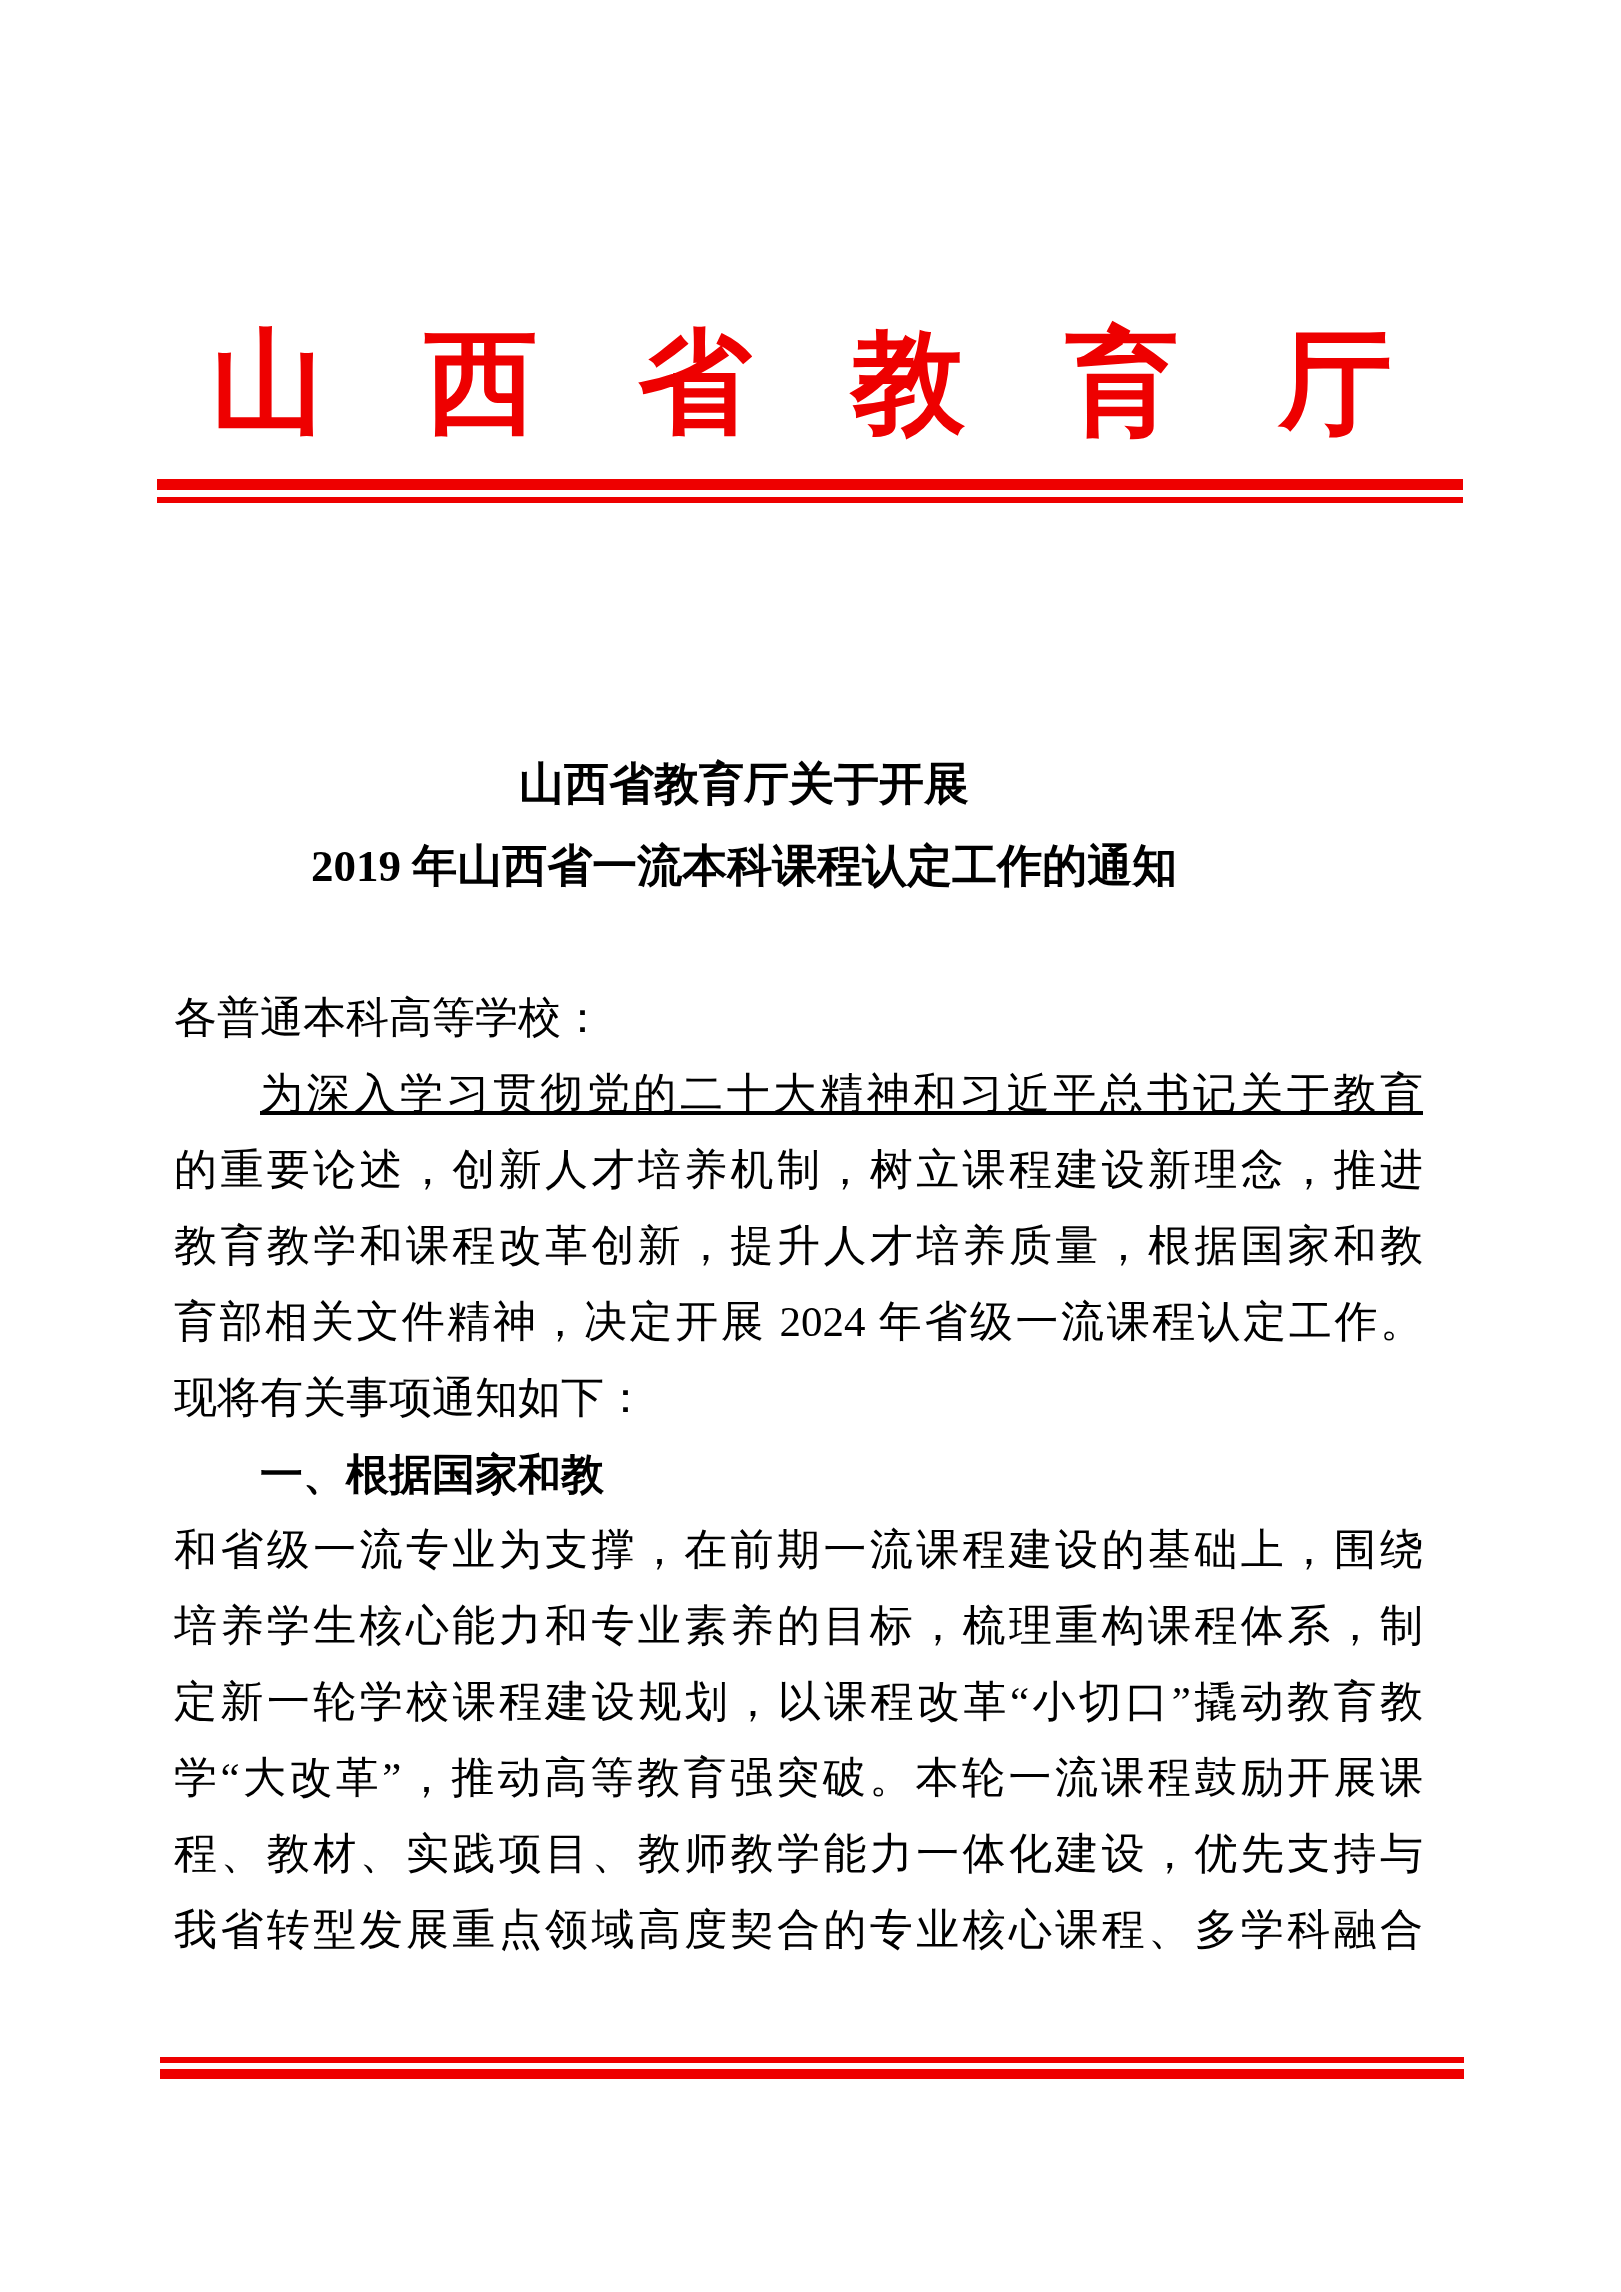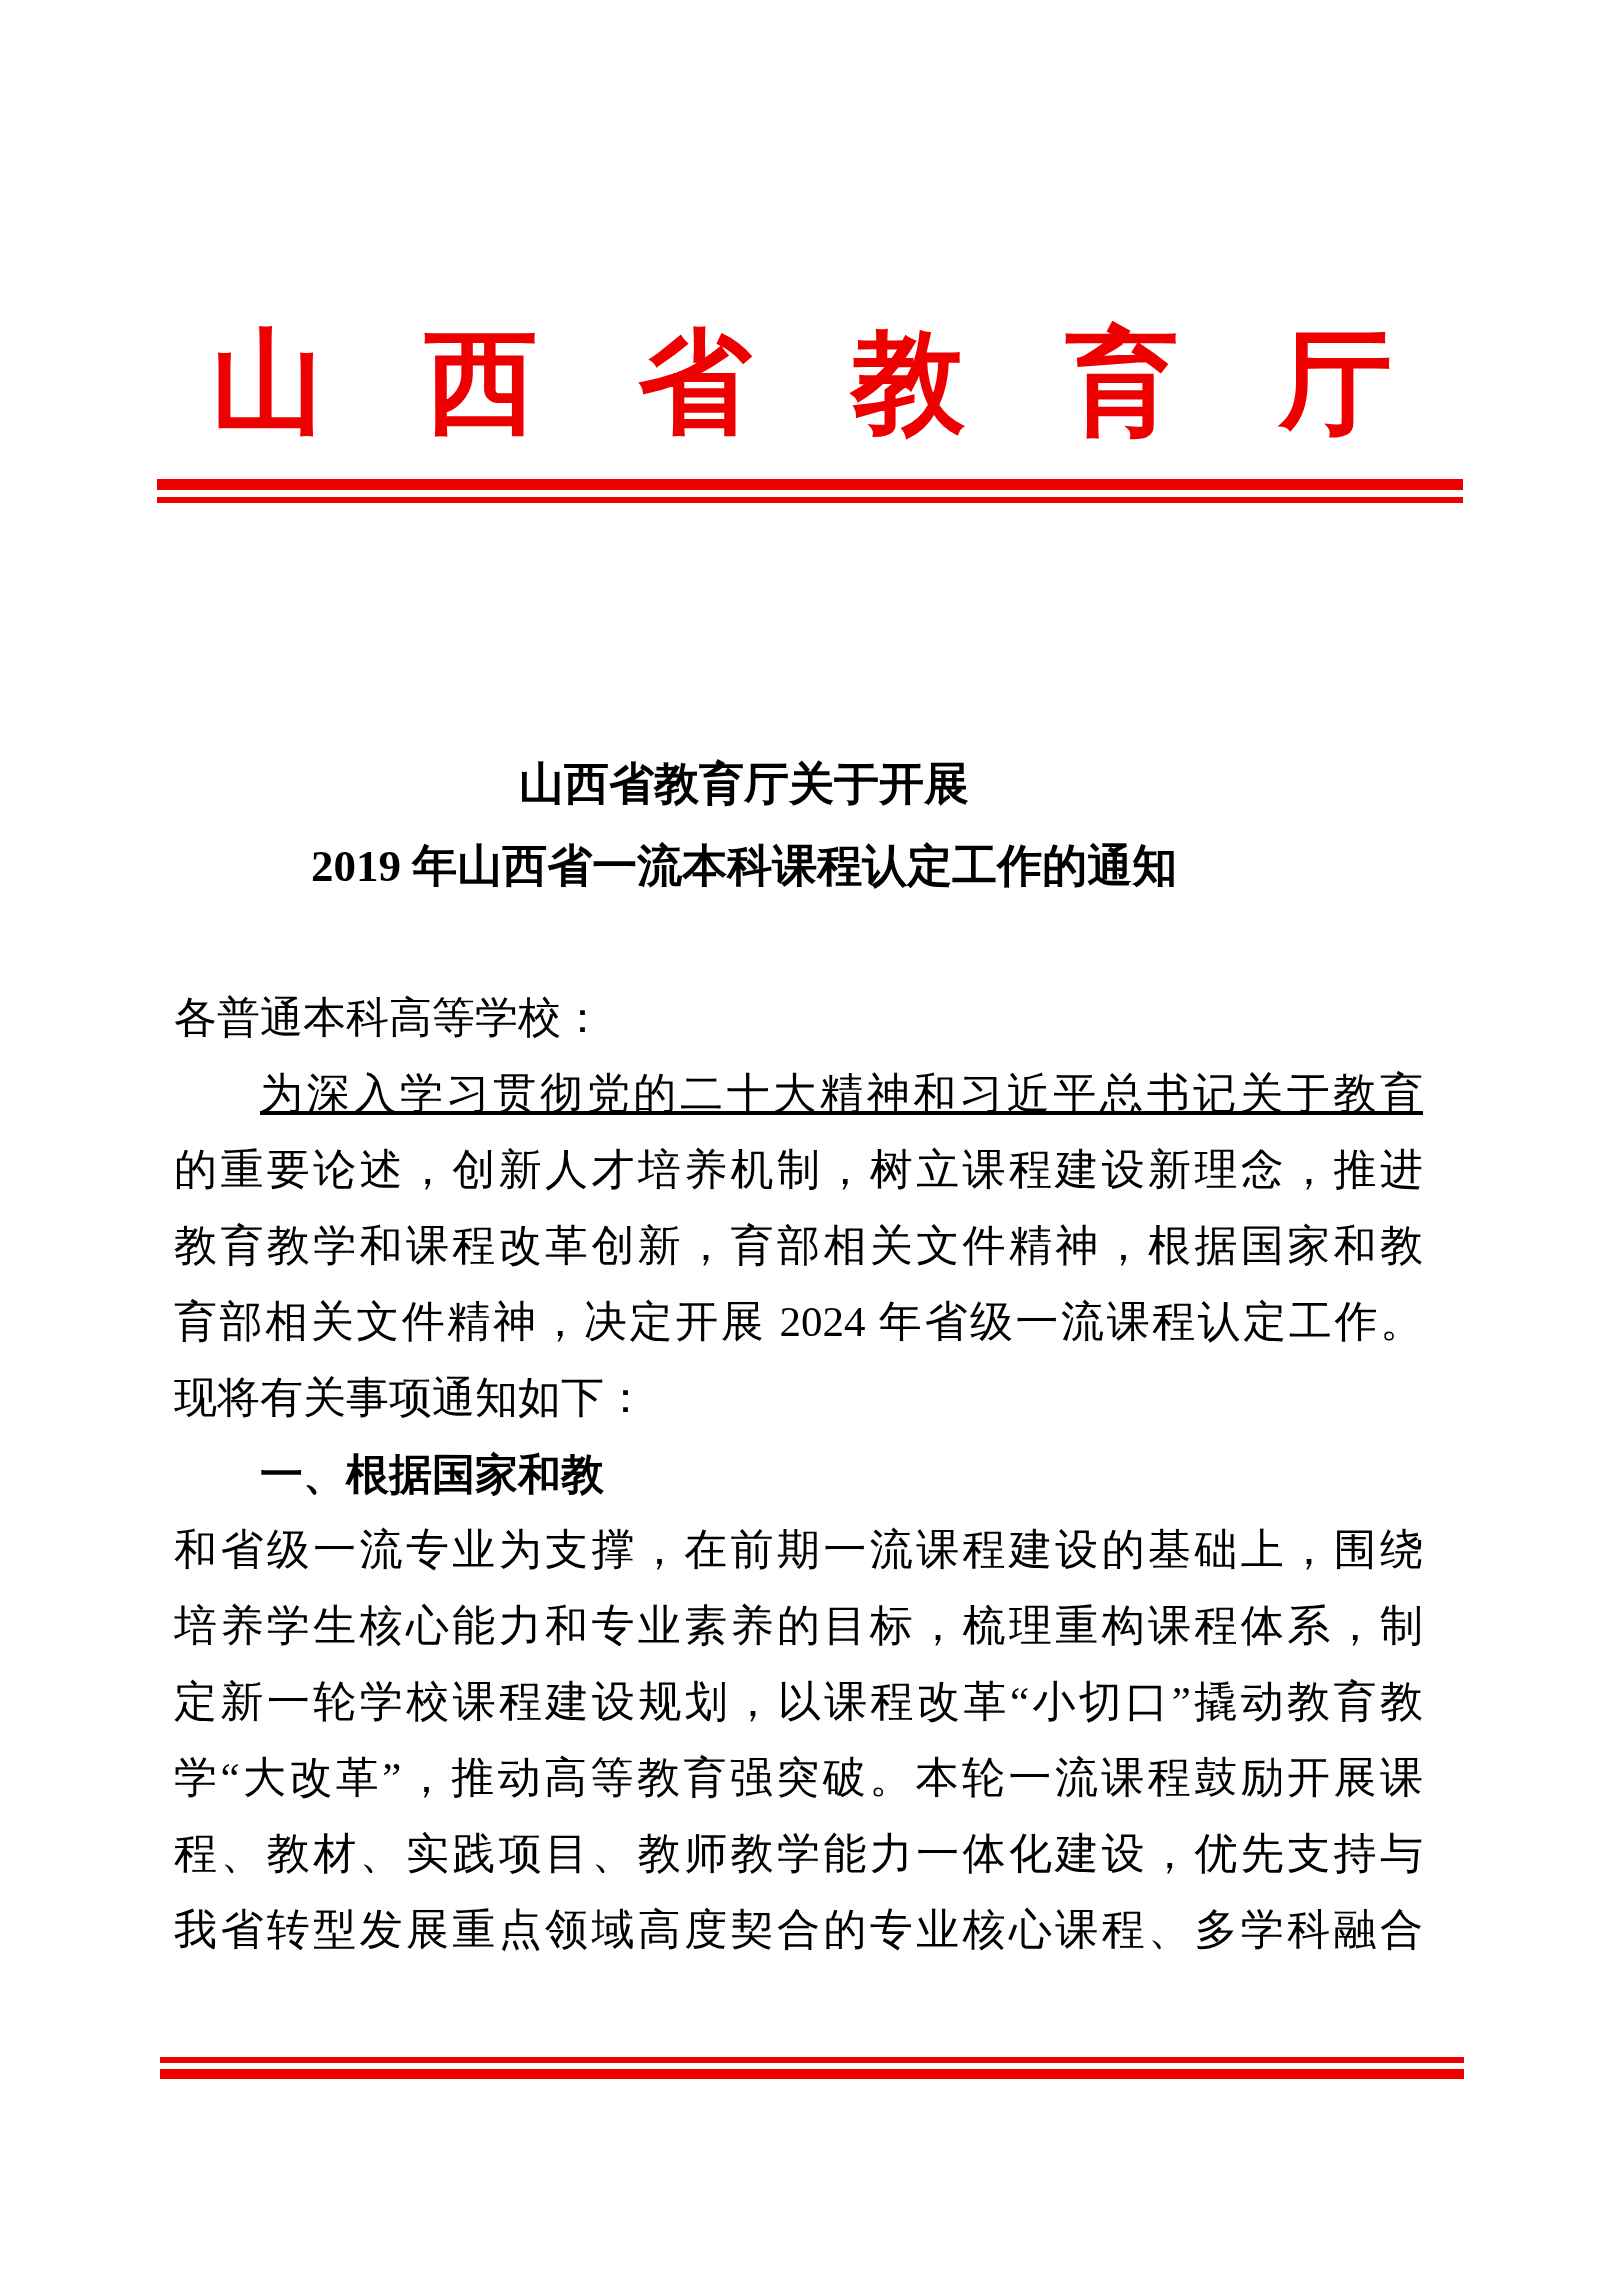--- a/index.html
+++ b/index.html
@@ -72,21 +72,21 @@
   <div class="doc-title">
     <div>山西省教育厅关于开展</div>
     <div>2019 年山西省一流本科课程认定工作的通知</div>
   </div>
 
   <div class="body-text">
     <div class="line">各普通本科高等学校：</div>
 
     <div class="line just indent">为深入学习贯彻党的二十大精神和习近平总书记关于教育</div>
     <div class="line just">的重要论述，创新人才培养机制，树立课程建设新理念，推进</div>
-    <div class="line just">教育教学和课程改革创新，育部相关文件精神，根据国家和教</div>
+    <div class="line just">教育教学和课程改革创新，提升人才培养质量，根据国家和教</div>
     <div class="line just">育部相关文件精神，决定开展 2024 年省级一流课程认定工作。</div>
     <div class="line">现将有关事项通知如下：</div>
 
     <div class="section-heading">一、根据国家和教</div>
 
     <div class="line just">和省级一流专业为支撑，在前期一流课程建设的基础上，围绕</div>
     <div class="line just">培养学生核心能力和专业素养的目标，梳理重构课程体系，制</div>
     <div class="line just">定新一轮学校课程建设规划，以课程改革“小切口”撬动教育教</div>
     <div class="line just">学“大改革”，推动高等教育强突破。本轮一流课程鼓励开展课</div>
     <div class="line just">程、教材、实践项目、教师教学能力一体化建设，优先支持与</div>

